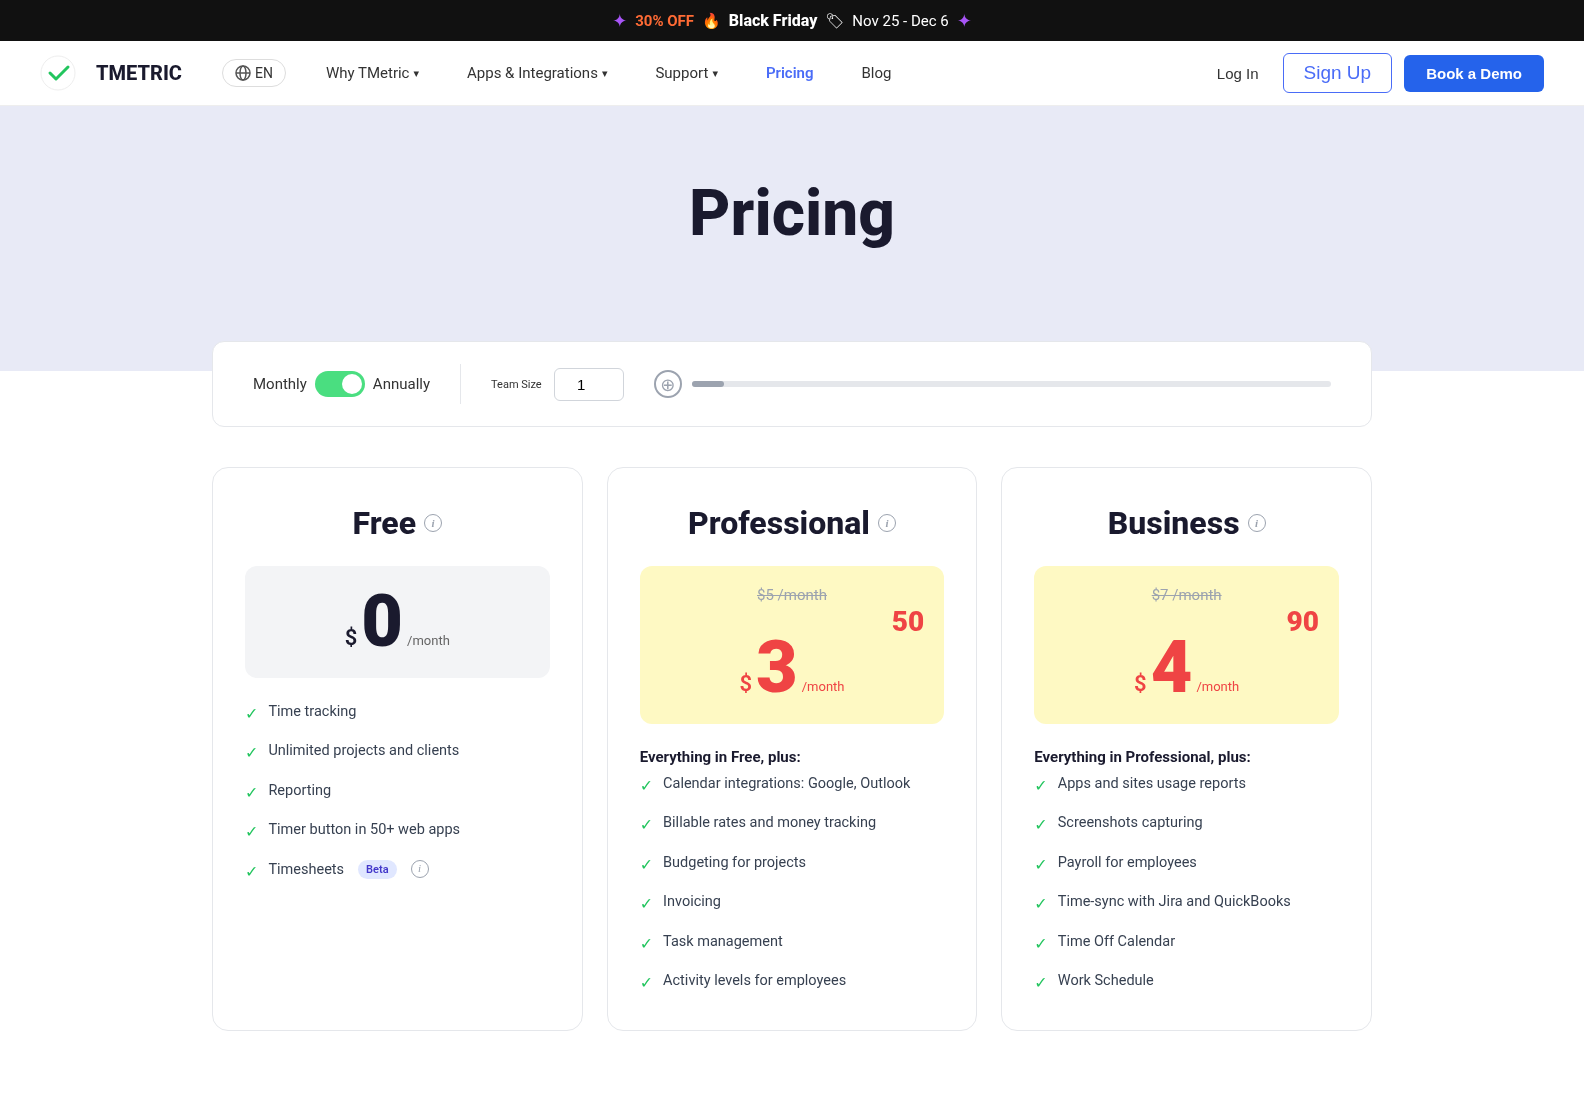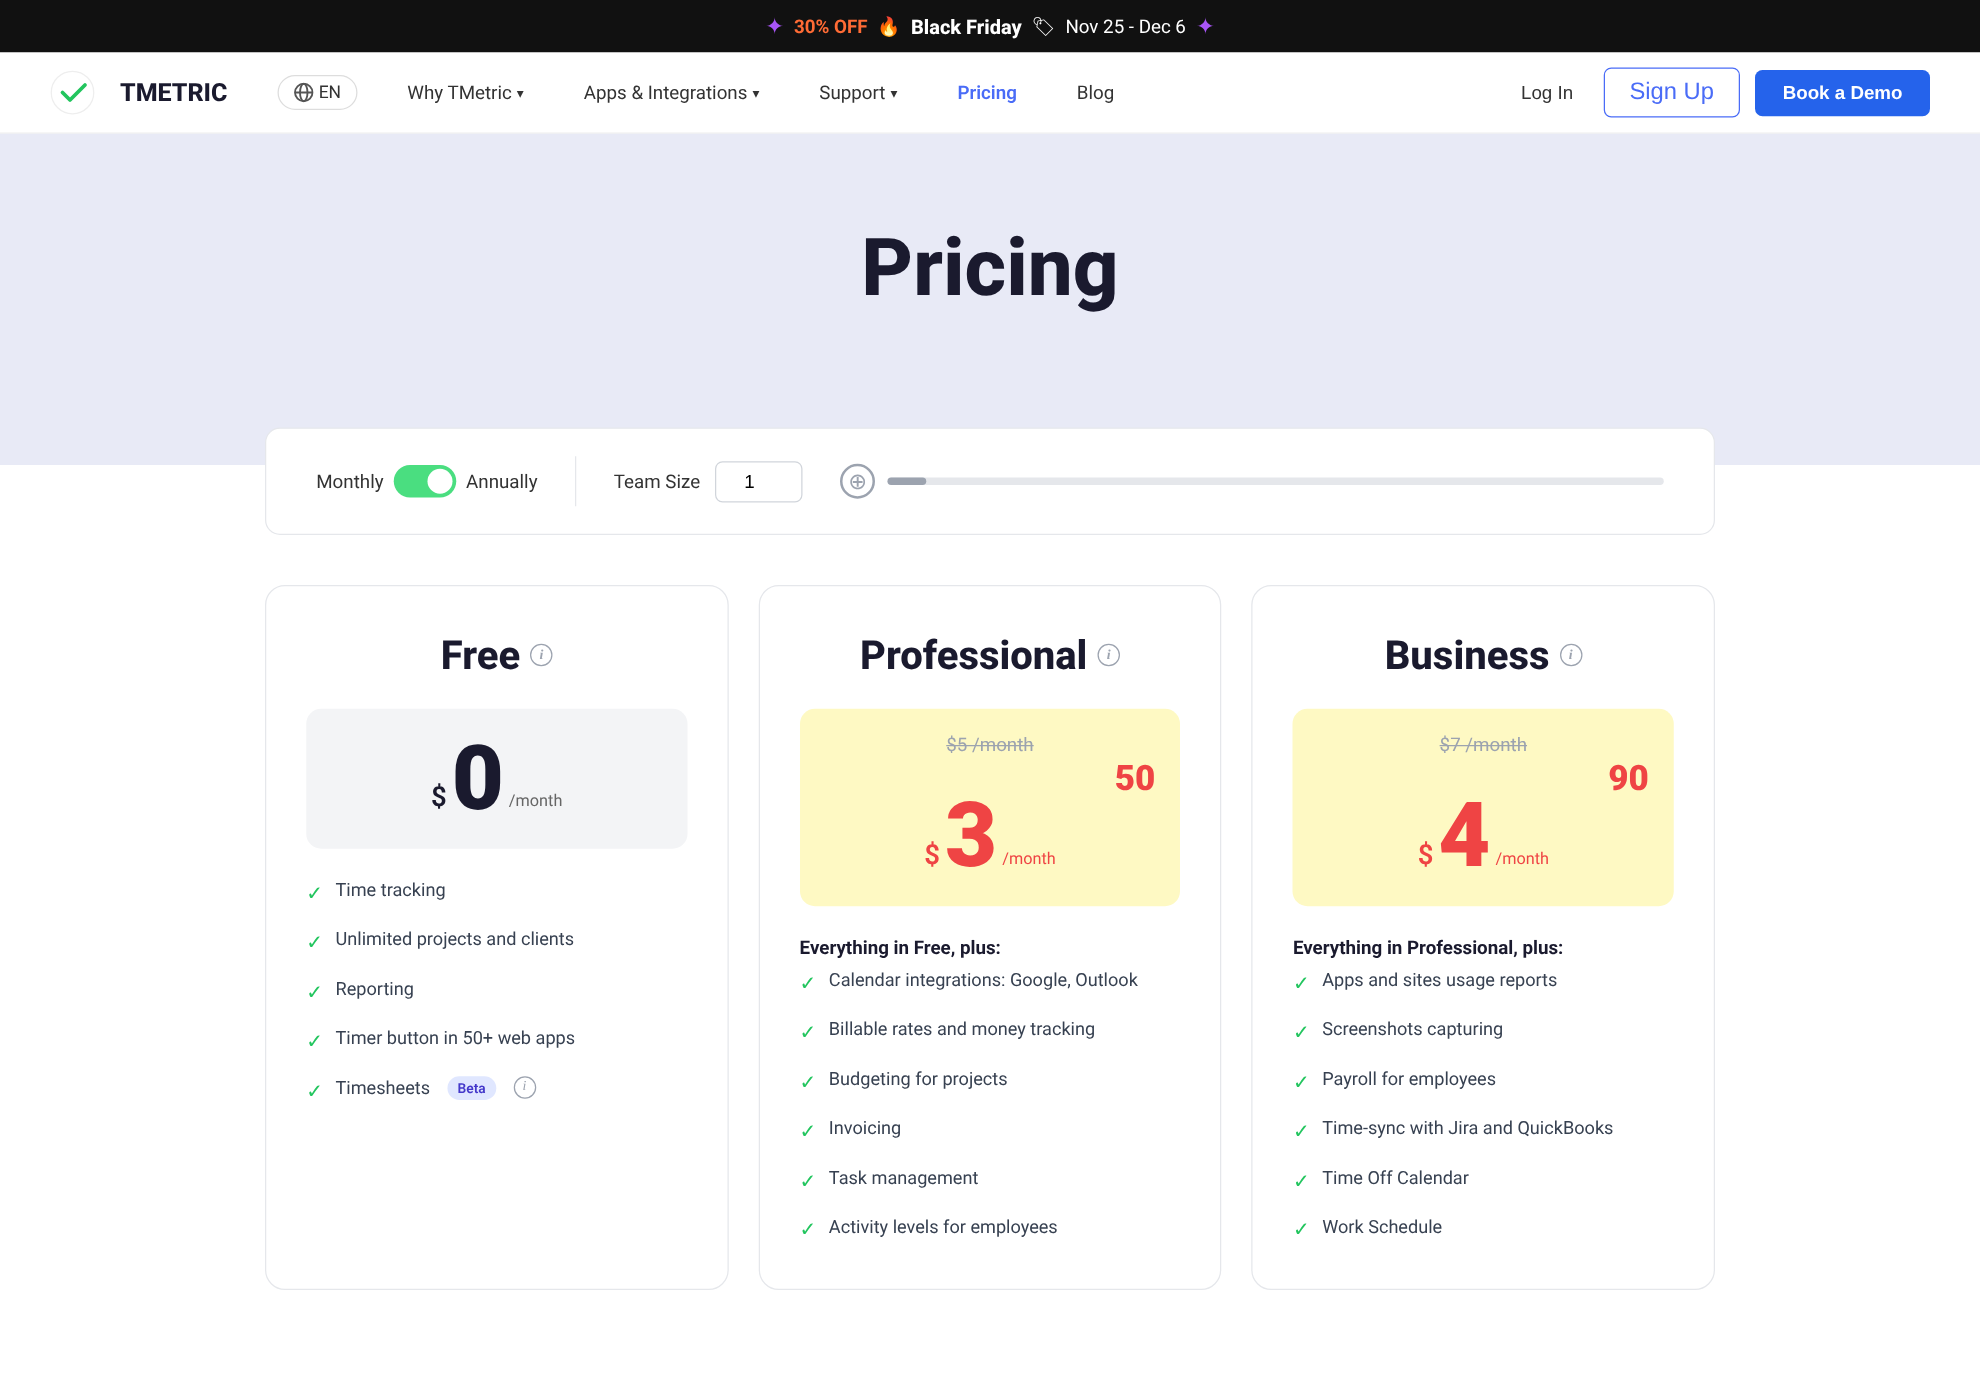--- a/index.html
+++ b/index.html
@@ -172,21 +172,21 @@
       width: 1px;
       height: 40px;
       background: #e5e7eb;
     }
     .team-size-group {
       display: flex;
       align-items: center;
       gap: 12px;
     }
     .team-size-label {
-      font-size: 15px;
+      font-size: 11px;
       color: #333;
       text-align: right;
     }
     .team-size-input {
       width: 70px;
       border: 1px solid #d1d5db;
       border-radius: 6px;
       padding: 7px 10px;
       font-size: 15px;
       text-align: center;

